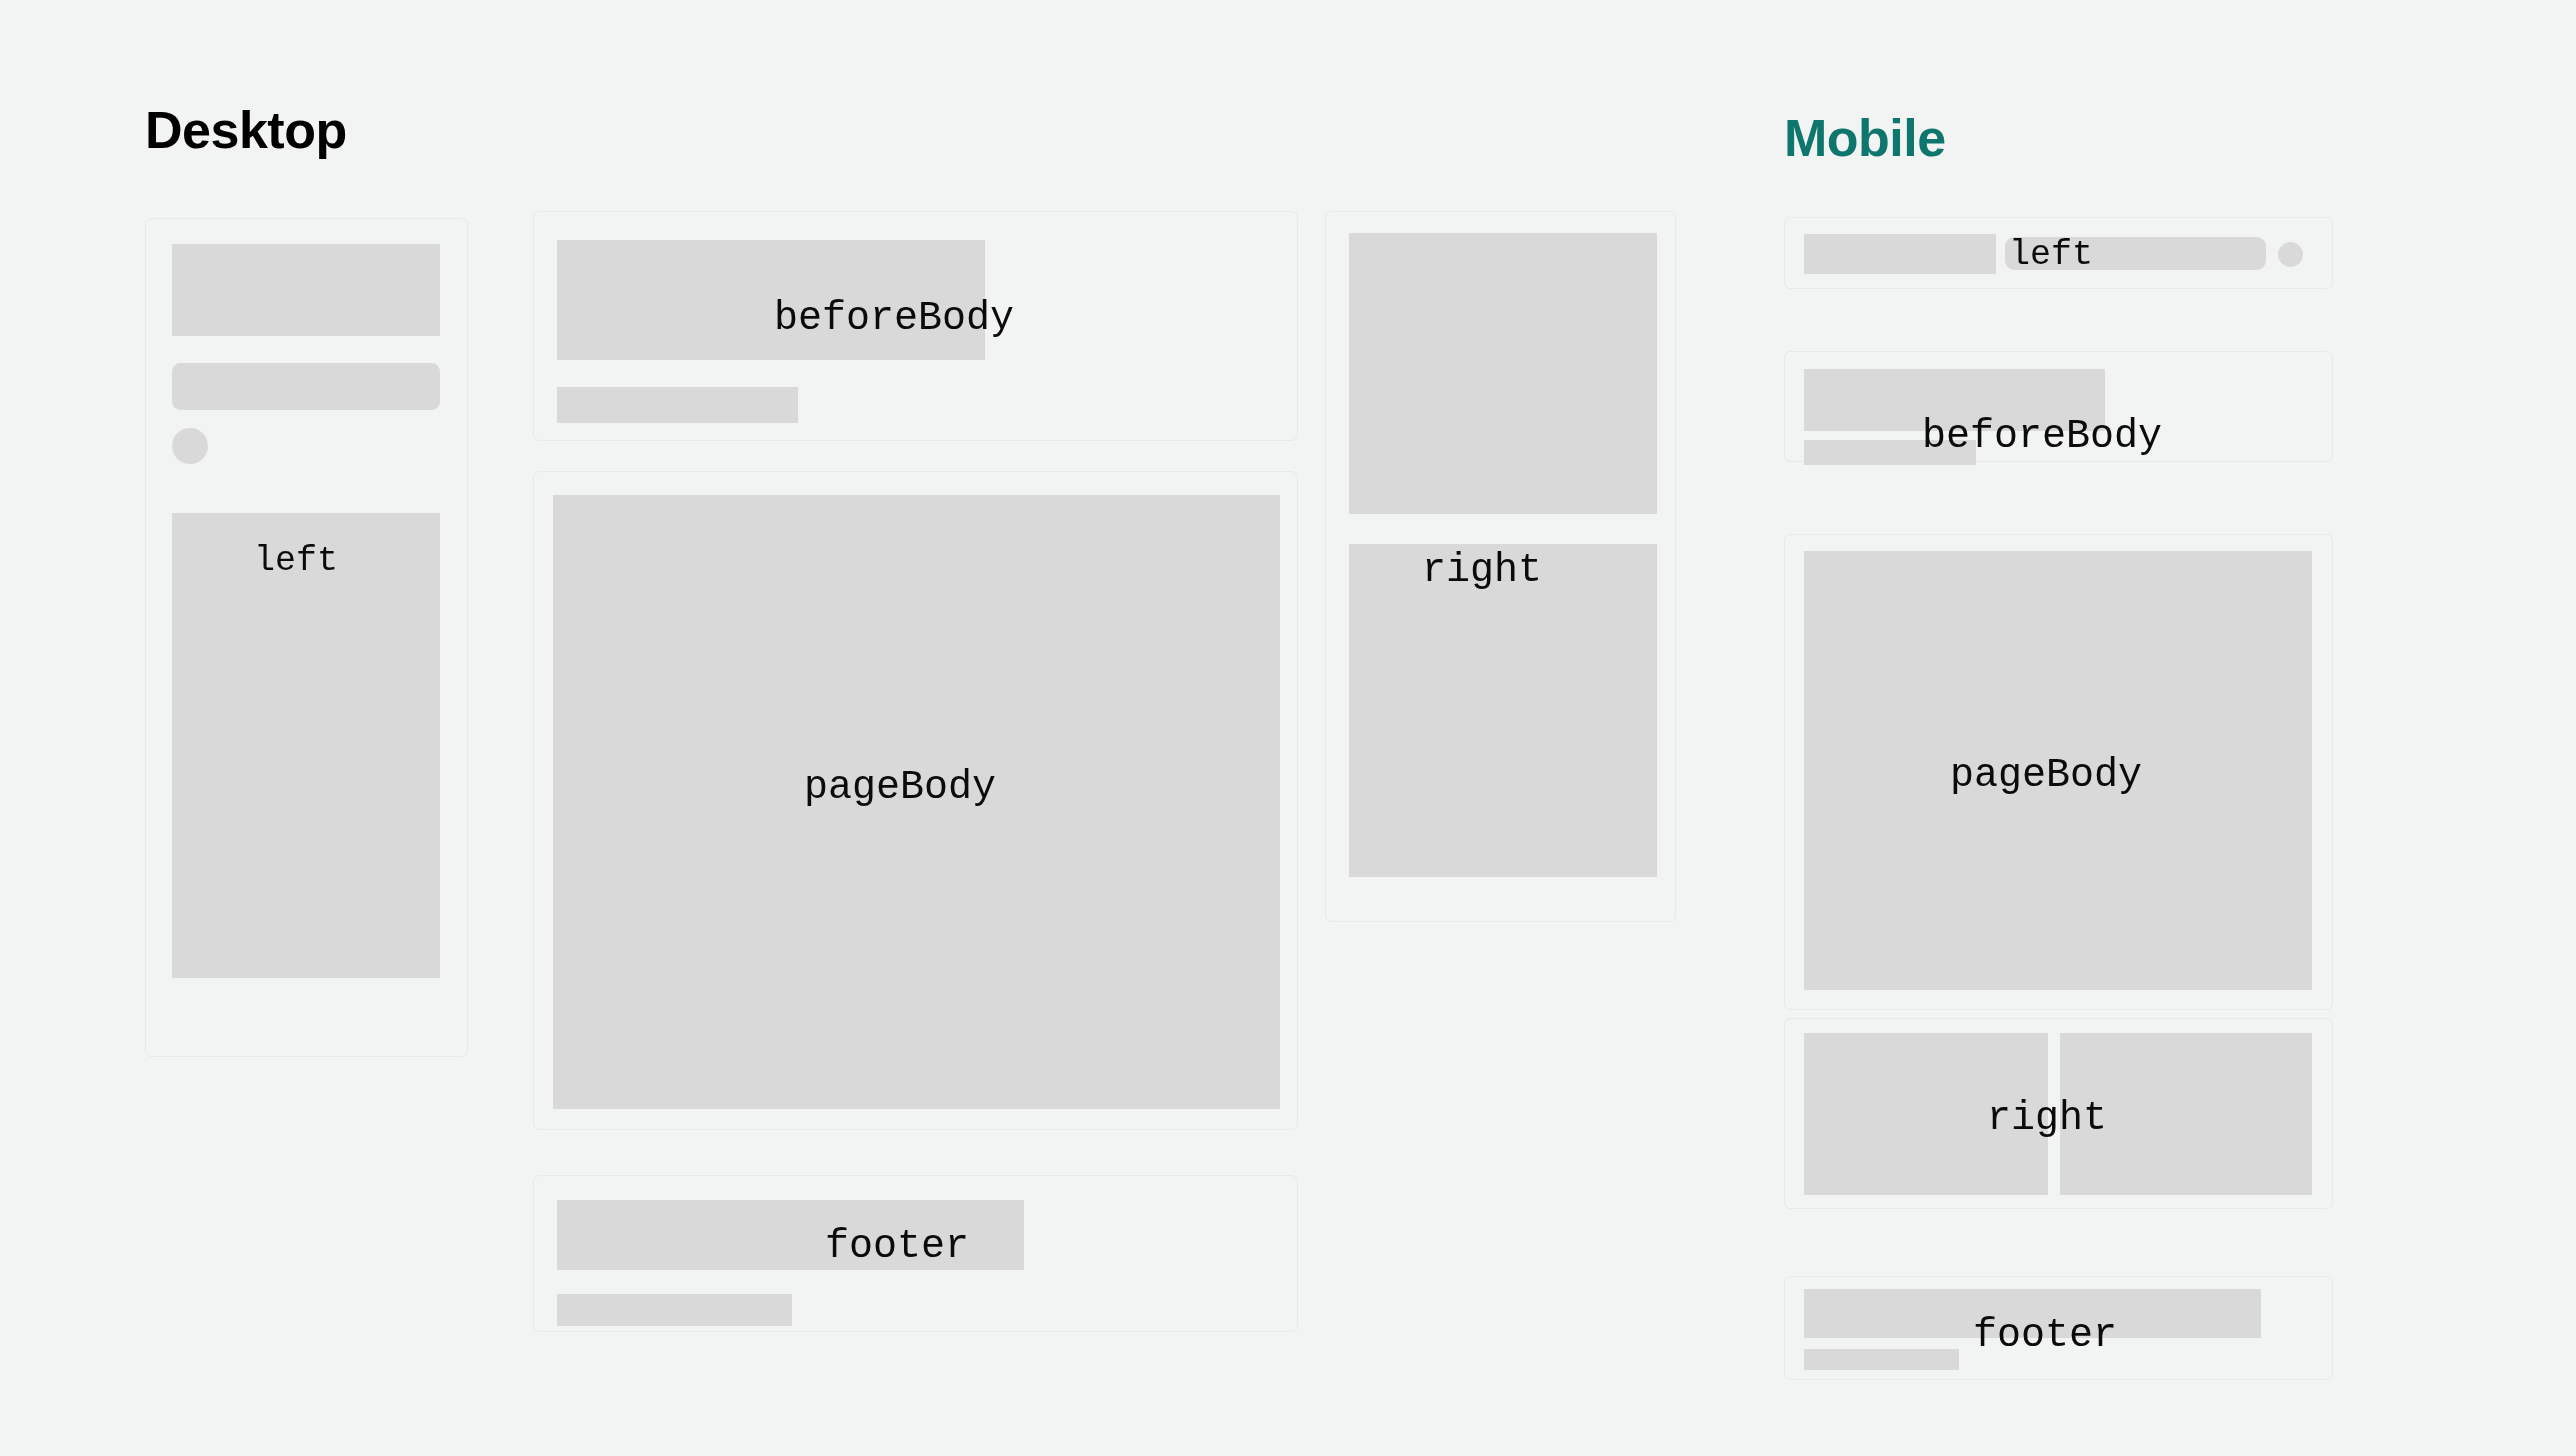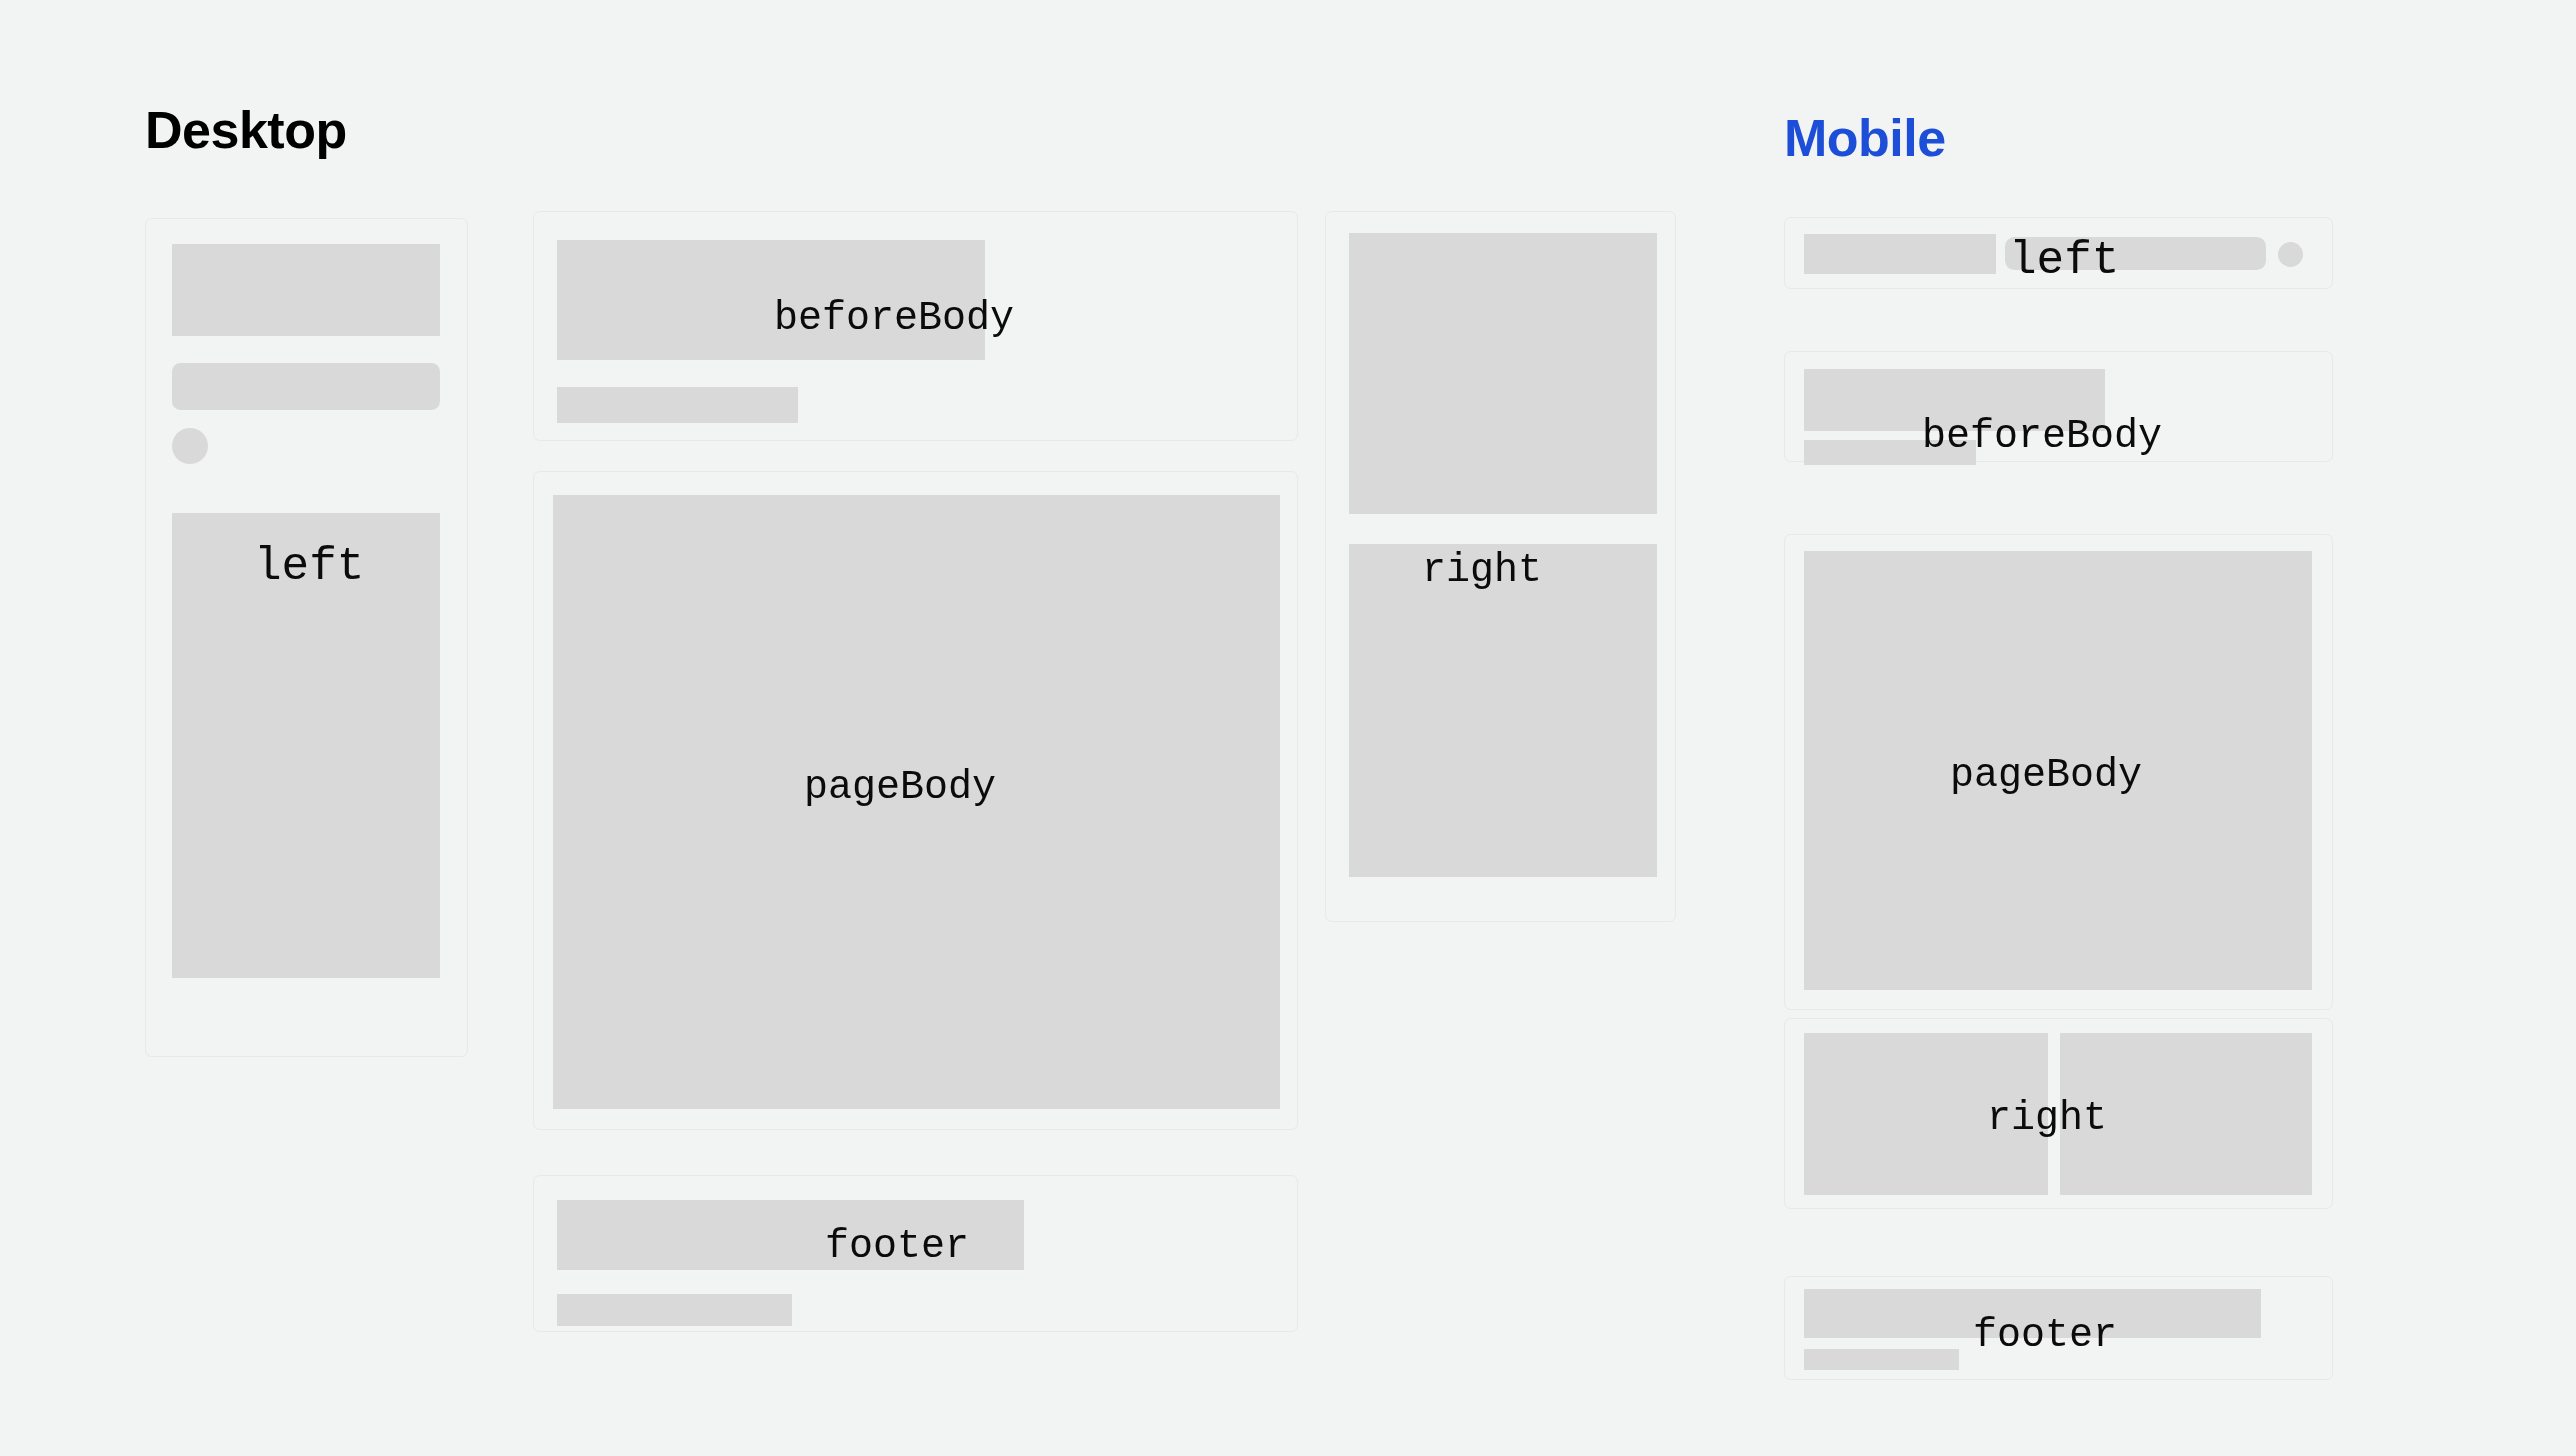--- a/index.html
+++ b/index.html
@@ -45,21 +45,21 @@
     background: #d9d9d9;
   }
   .blk.rounded { border-radius: 8.5px; }
   .blk.circle  { border-radius: 50%; }
   .blk.pill    { border-radius: 9.4px; }
 
   
   .region-label {
     position: absolute;
     font-family: "Liberation Mono", "DejaVu Sans Mono", monospace;
-    font-size: 46px;
+    font-size: 35px;
     line-height: 1;
     color: #0b0b0b;
     white-space: nowrap;
     z-index: 5;
     pointer-events: none;
   }
   .region-label.big { font-size: 40px; }
 
   
   #desktop-left-card { left: 145px; top: 218px; width: 323px; height: 839px; }
@@ -151,21 +151,21 @@
   <div class="blk" id="d-ft-b2" style="background: rgb(217, 217, 217);"></div>
 </div>
 <span class="region-label big" id="d-ft-label" style="color: rgb(11, 11, 11);">footer</span>
 
 <div class="card" id="desktop-right-card" style="background: rgb(242, 243, 243); border-color: rgb(231, 232, 232);">
   <div class="blk" id="d-rt-b1" style="background: rgb(217, 217, 217);"></div>
   <div class="blk" id="d-rt-b2" style="background: rgb(217, 217, 217);"></div>
 </div>
 <span class="region-label big" id="d-rt-label" style="color: rgb(11, 11, 11);">right</span>
 
-<h1 class="section-title" id="title-mobile" style="color: #1d4ed8;">Mobile</h1>
+<h1 class="section-title" id="title-mobile" style="color: #0f766e;">Mobile</h1>
 
 <div class="card" id="mobile-left-card" style="background: rgb(242, 243, 243); border-color: rgb(231, 232, 232);">
   <div class="blk" id="m-left-b1" style="background: rgb(217, 217, 217);"></div>
   <div class="blk pill" id="m-left-b2" style="background: rgb(217, 217, 217);"></div>
   <div class="blk circle" id="m-left-dot" style="background: rgb(217, 217, 217);"></div>
 </div>
 <span class="region-label" id="m-left-label" style="color: rgb(11, 11, 11);">left</span>
 
 <div class="card" id="mobile-beforebody-card" style="background: rgb(242, 243, 243); border-color: rgb(231, 232, 232);">
   <div class="blk" id="m-bb-b1" style="background: rgb(217, 217, 217);"></div>

